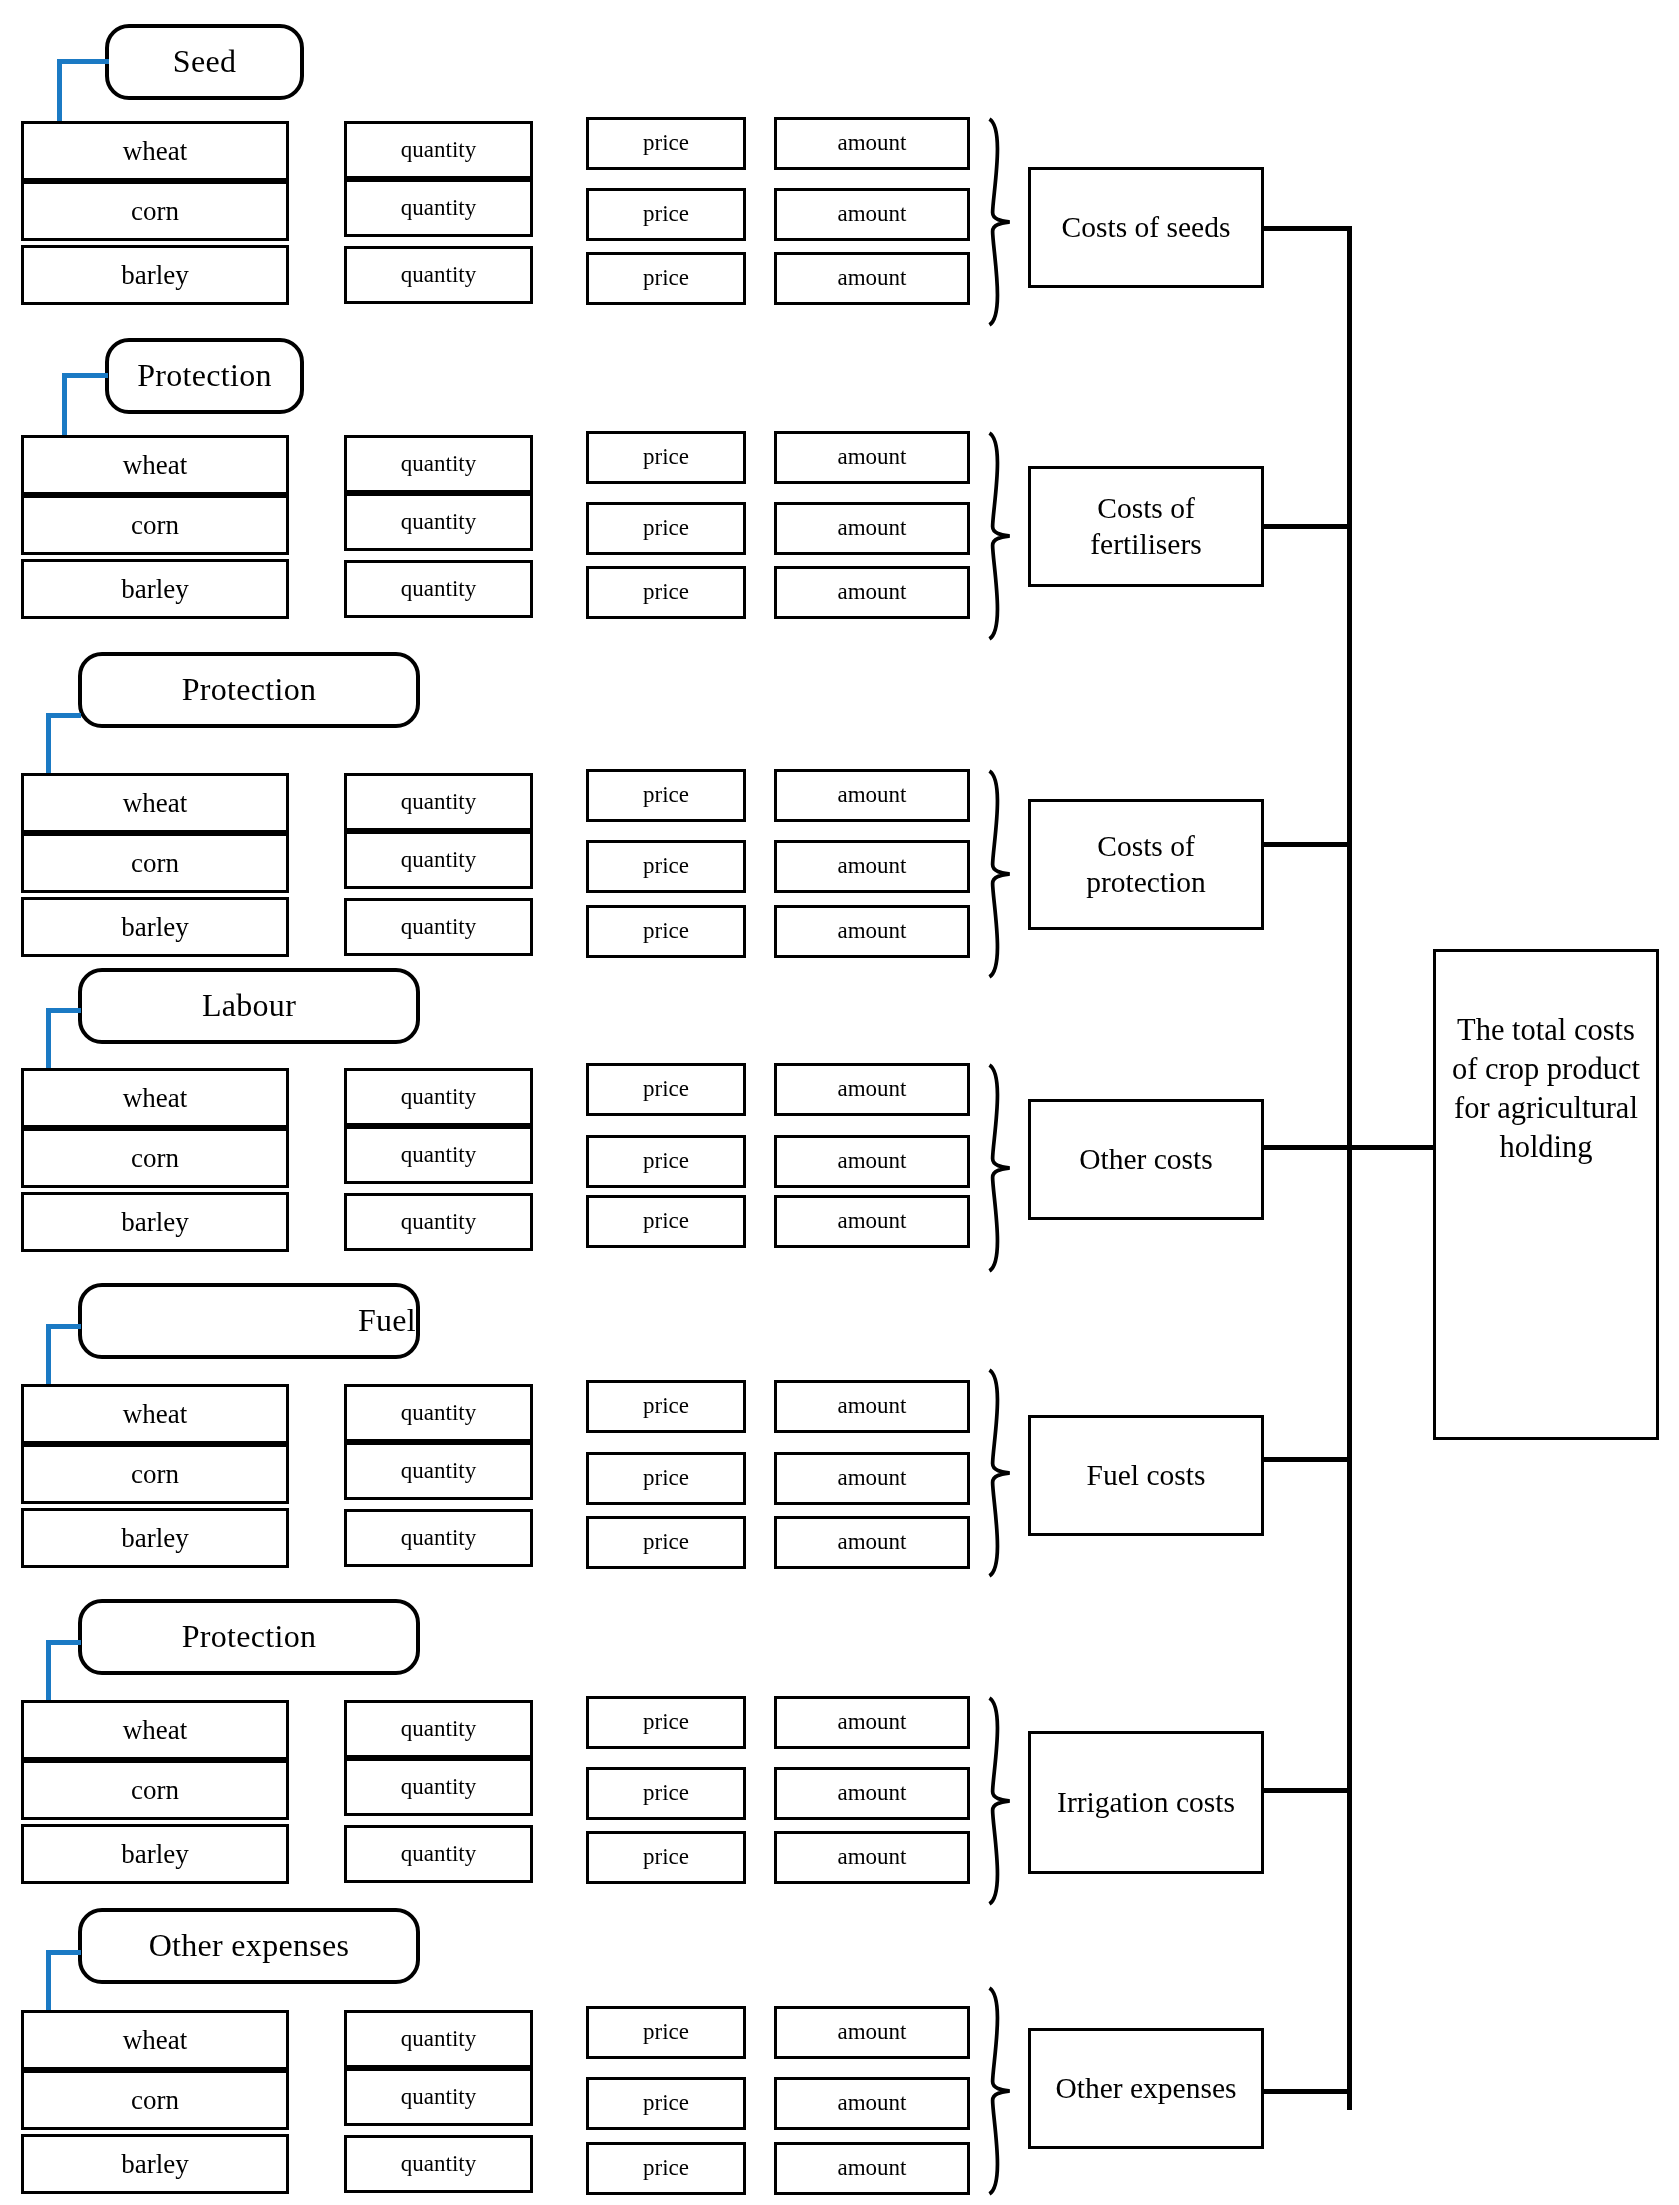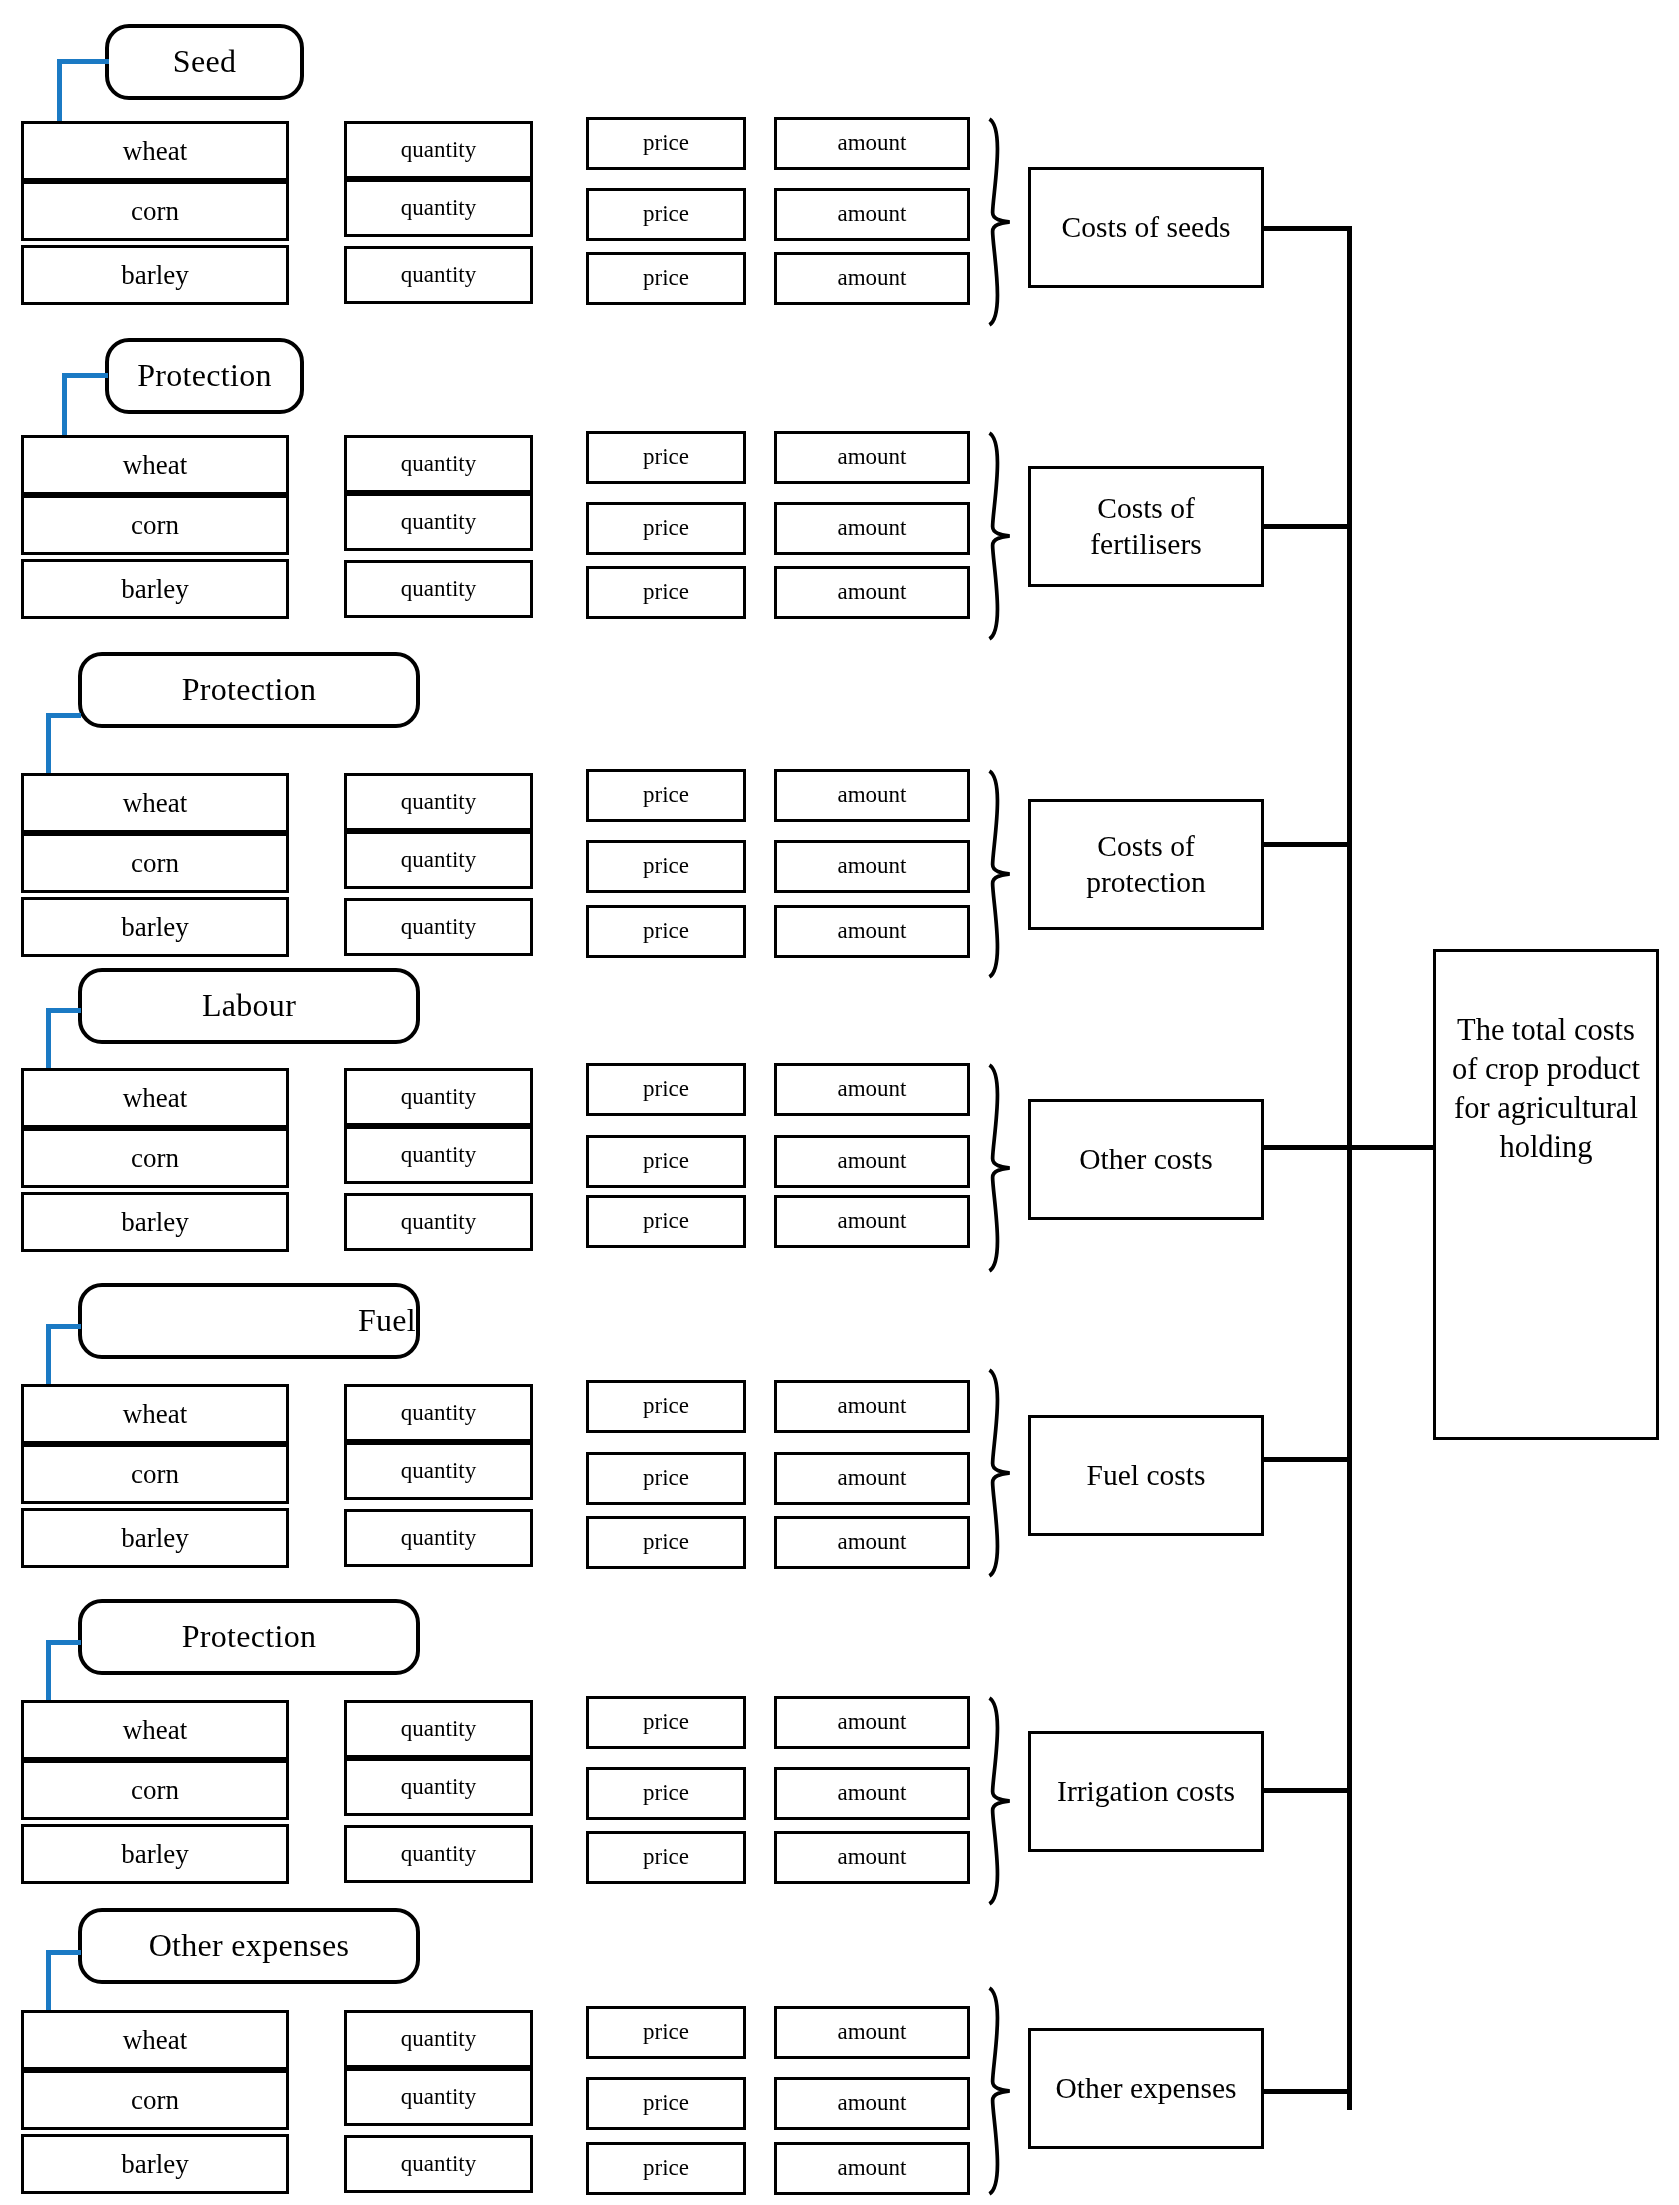--- a/index.html
+++ b/index.html
@@ -421,21 +421,21 @@
   <div class="abs rect small" style="left:774px;top:1831px;width:196px;height:53px;">
     <span>amount</span>
   </div>
 
   <div class="brace" style="left:982px;top:1696px;width:34px;height:210px;">
     <svg viewBox="0 0 64 400" preserveAspectRatio="none" aria-hidden="true">
       <path d="M14 4 C 44 22 20 150 20 182 C 20 196 38 198 52 200 C 38 202 20 204 20 218 C 20 250 44 378 14 396" fill="none" stroke="#000" stroke-width="7"></path>
     </svg>
   </div>
 
-  <div class="abs sum-box" style="left:1028px;top:1731px;width:236px;height:121px;">
+  <div class="abs sum-box" style="left:1028px;top:1731px;width:236px;height:143px;">
     <span>Irrigation costs</span>
   </div>
   <div class="blk-h" style="left:1264px;top:1788px;width:88px;height:4.7px;"></div>
 
   <div class="abs cat-pill" style="left:78px;top:1908px;width:342px;height:76px;">
     <span>Other expenses</span>
   </div>
   <div class="blue-h" style="left:46px;top:1950px;width:35px;height:4.7px;"></div>
   <div class="blue-v" style="left:46px;top:1950px;width:4.7px;height:63px;"></div>
 

